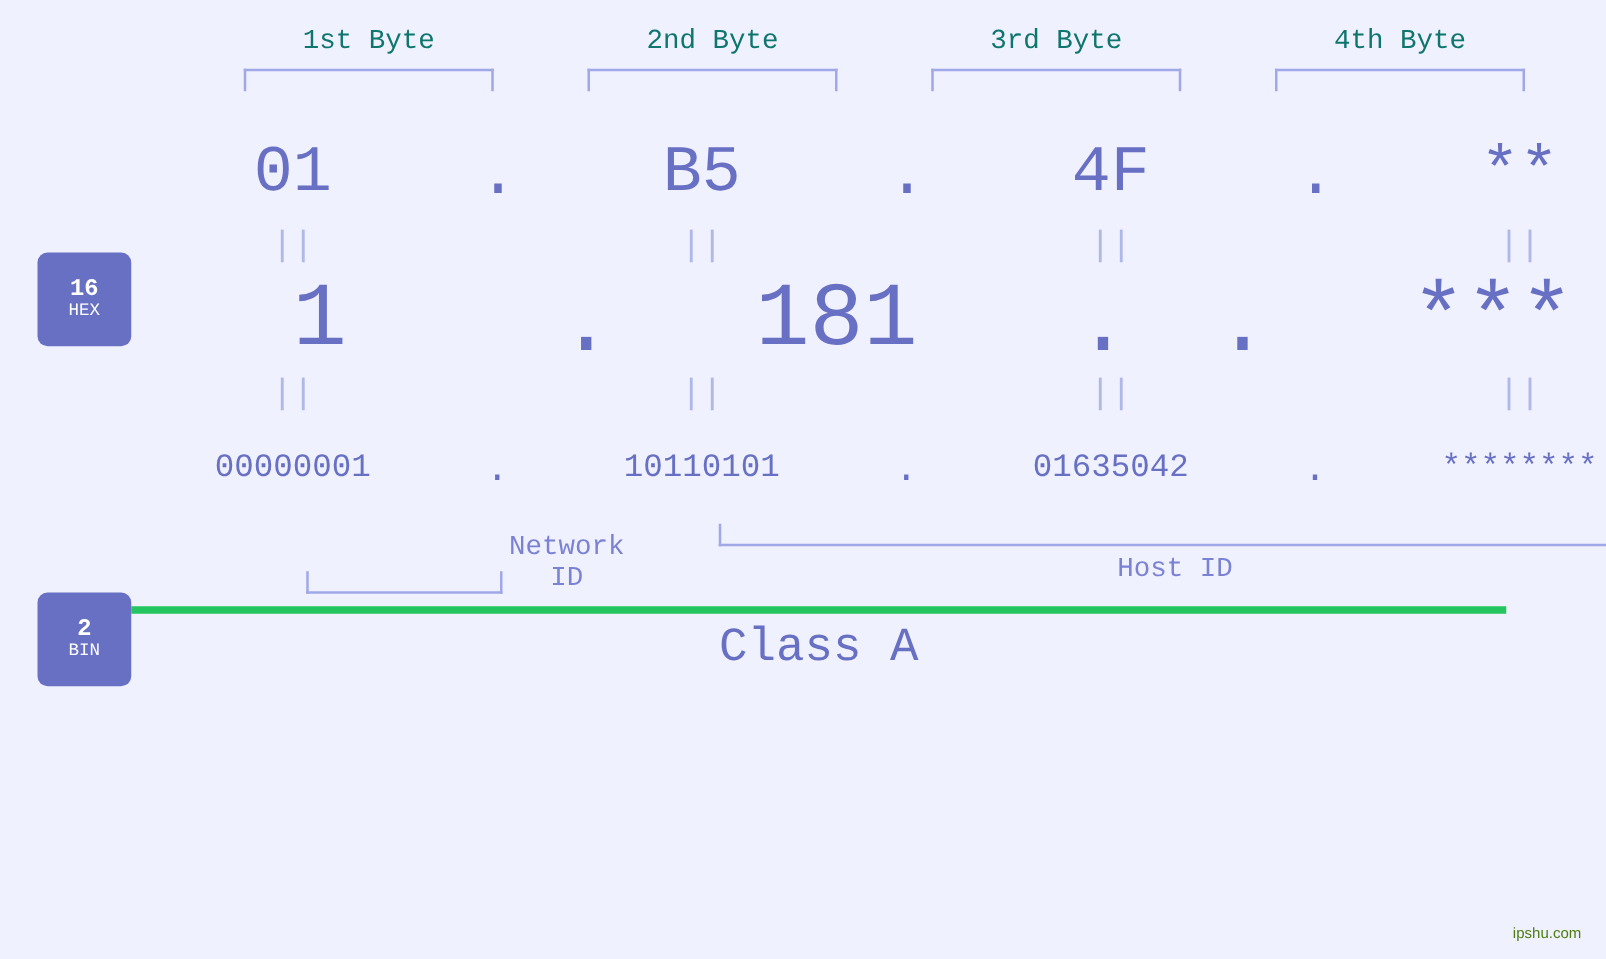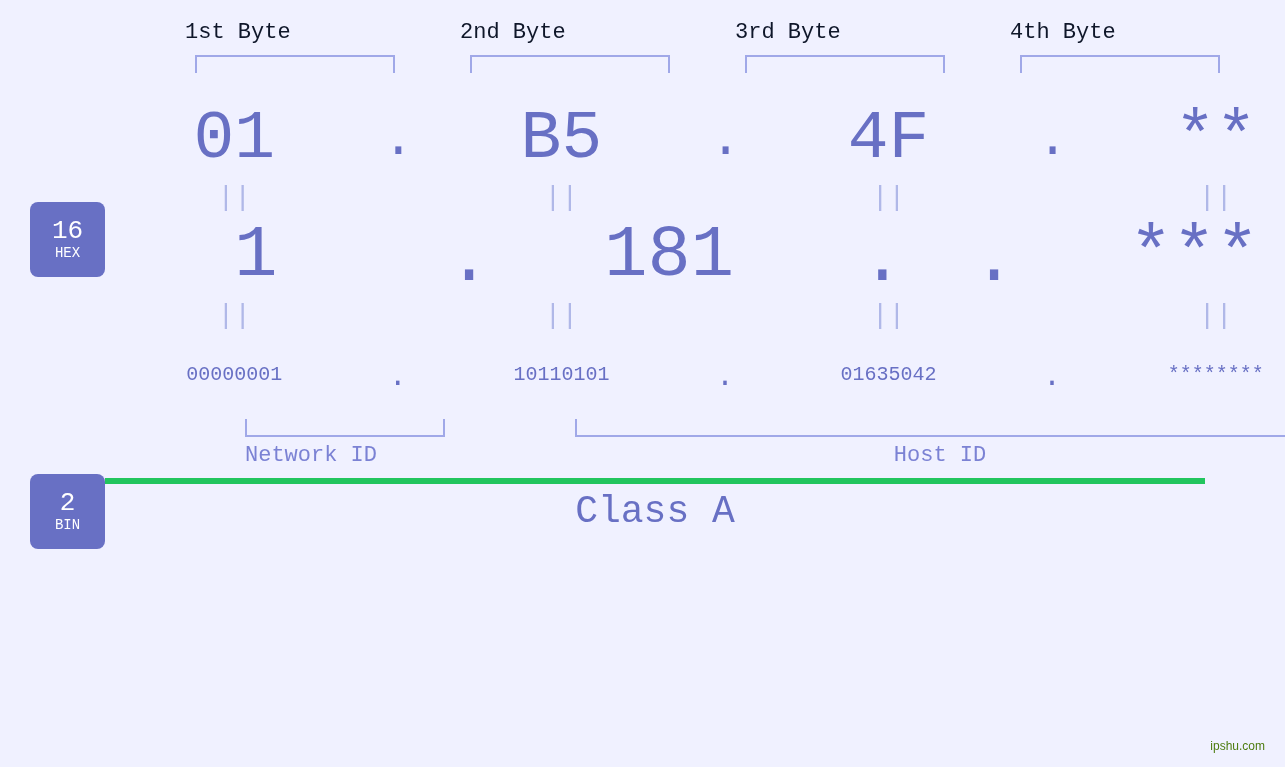--- a/index.html
+++ b/index.html
@@ -26,24 +26,25 @@
     
     .byte-headers {
       display: flex;
       width: 1100px;
       margin-left: 130px;
       justify-content: space-around;
       margin-bottom: 10px;
     }
 
     .byte-header {
-      color: #0f172a;
+      color: #0f766e;
       font-size: 22px;
       font-family: 'Courier New', Courier, monospace;
       width: 220px;
+      text-align: center;
     }
 
     
     .bracket-row {
       display: flex;
       width: 1100px;
       margin-left: 130px;
       justify-content: space-around;
       margin-bottom: 20px;
     }
@@ -81,22 +82,22 @@
       height: 75px;
       border-radius: 8px;
       display: flex;
       flex-direction: column;
       align-items: center;
       justify-content: center;
       font-family: 'Courier New', Courier, monospace;
     }
 
     .badge-number {
-      font-size: 26px;
-      font-weight: normal;
+      font-size: 19px;
+      font-weight: bold;
       line-height: 1.1;
     }
 
     .badge-label {
       font-size: 14px;
       font-weight: normal;
     }
 
     
     .data-rows-col {
@@ -137,25 +138,25 @@
     .cell-value {
       font-size: 52px;
       color: #6870c4;
     }
 
     .cell-value.large {
       font-size: 72px;
     }
 
     .cell-value.bin-text {
-      font-size: 20px;
+      font-size: 26px;
     }
 
     .cell-value.hex-text {
-      font-size: 68px;
+      font-size: 52px;
     }
 
     .dot {
       font-size: 52px;
       color: #6870c4;
       width: 30px;
       text-align: center;
       margin-bottom: -5px;
     }
 
@@ -347,21 +348,21 @@
         </div>
         <span class="dot bin">.</span>
         <div class="cell">
           <span class="cell-value bin-text">********</span>
         </div>
       </div>
 
       <div class="bottom-section">
         <div class="bracket-labels" style="display:flex; align-items:flex-start; gap:0;">
 
-          <div style="display:flex; flex-direction:column; align-items:flex-start; width:260px;">
+          <div style="display:flex; flex-direction:row; align-items:flex-end; width:260px;">
             <div class="bottom-bracket-net"></div>
             <span class="bracket-label">Network ID</span>
           </div>
 
           <div style="width:30px;"></div>
 
           <div style="display:flex; flex-direction:column; align-items:center; flex:1;">
             <div class="bottom-bracket-host"></div>
             <span class="bracket-label">Host ID</span>
           </div>

